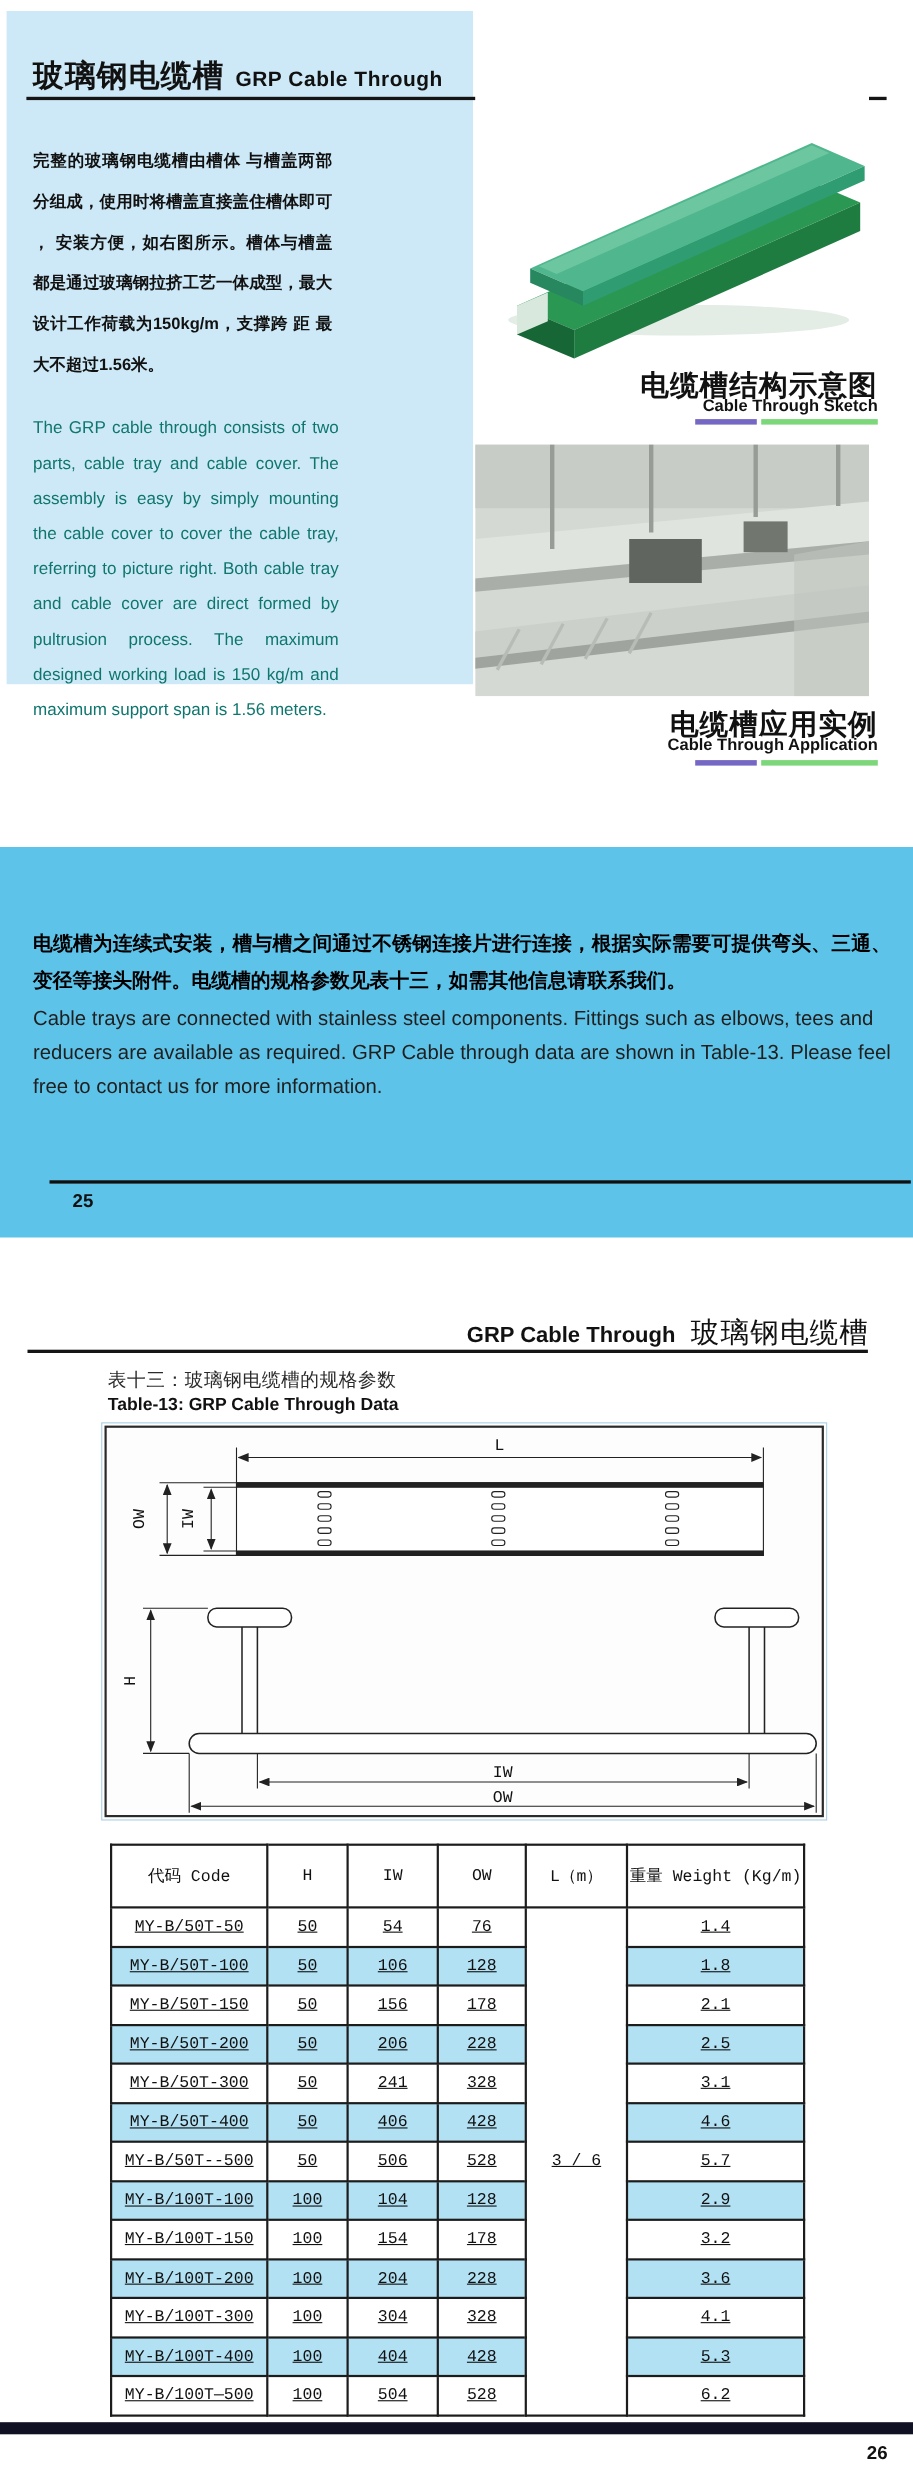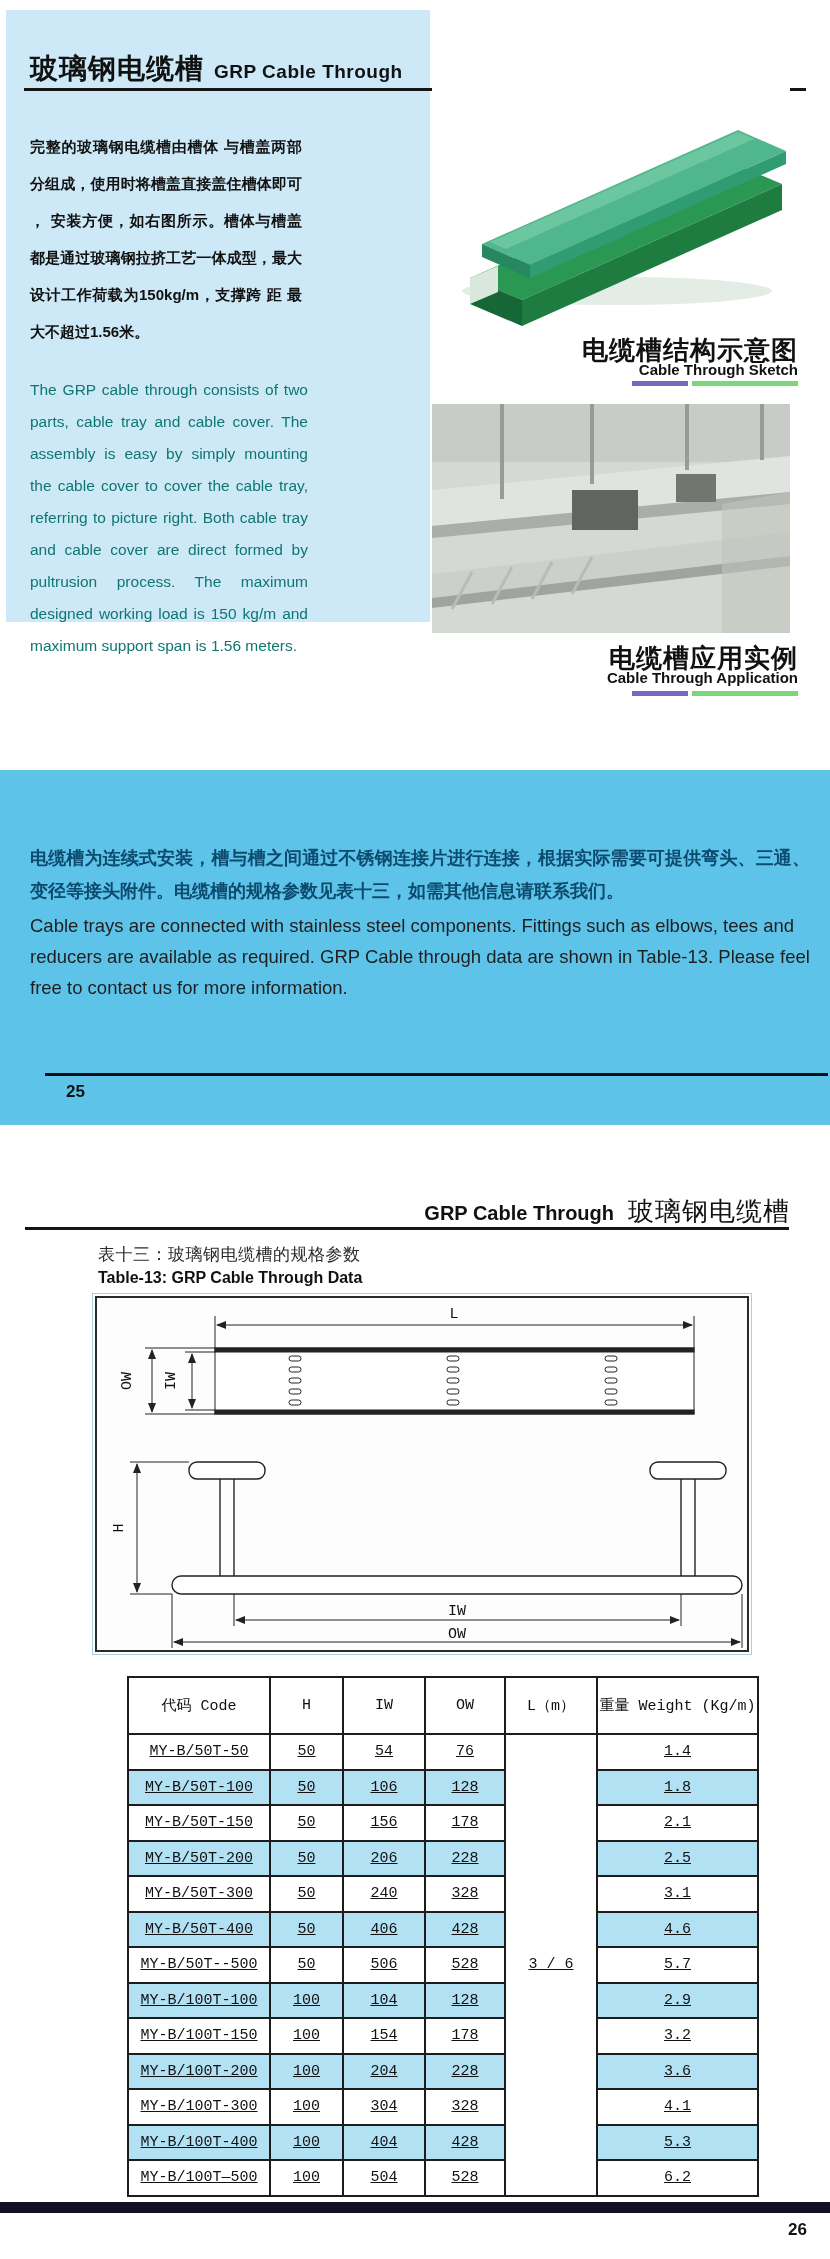--- a/index.html
+++ b/index.html
@@ -23,38 +23,38 @@
   .caption .en{font-size:15px;font-weight:bold;line-height:16px;text-align:right;}
   #cap1{left:430px;top:338px;}
   #cap2{left:430px;top:646px;}
   .bars{position:absolute;left:632px;width:166px;height:5px;display:flex;gap:4px;}
   #bars1{top:381px;} #bars2{top:691px;}
   .bar-purple{width:56px;height:5px;background:#7568c4;}
   .bar-green{width:106px;height:5px;background:#7cd67a;}
   
   .band{position:absolute;left:0;top:770px;width:830px;height:355px;background:#5ec3e9;}
   .band-zh{position:absolute;left:30px;top:72px;width:780px;font-size:18px;font-weight:bold;
-           line-height:33px;text-align:justify;color:#0c4a6e;}
+           line-height:33px;text-align:justify;color:#000000;}
   .band-en{position:absolute;left:30px;top:140px;width:788px;font-size:18.5px;line-height:31px;color:#1f1f1f;}
   .band-rule{position:absolute;left:45px;top:303px;width:783px;height:3px;background:#101010;}
   .band-page{position:absolute;left:66px;top:312px;font-size:17px;font-weight:bold;}
   
   .p2-header{position:absolute;right:40px;top:1194px;display:flex;align-items:baseline;gap:14px;white-space:nowrap;}
   .p2-header .en{font-size:20px;font-weight:bold;}
   .p2-header .zh{font-size:26px;letter-spacing:1px;}
   .rule2{position:absolute;left:25px;top:1227px;width:764px;height:3px;background:#151515;}
   .tbl-title-zh{position:absolute;left:98px;top:1243px;font-size:17px;color:#2b2b2b;letter-spacing:0.5px;}
   .tbl-title-en{position:absolute;left:98px;top:1269px;font-size:16px;font-weight:bold;text-align:right;}
   .diagram{position:absolute;left:95px;top:1296px;width:650px;height:352px;background:#fdfdfd;
            border:2px solid #2a2a2a;outline:1px solid #a9cfe4;outline-offset:2px;}
   .diagram svg{display:block;width:100%;height:100%;}
   .dim-text{font-family:"Liberation Mono",monospace;font-size:15px;fill:#111;}
   
   .spec{position:absolute;left:100px;top:1676px;width:630px;border-collapse:collapse;table-layout:fixed;
-        font-family:"Liberation Mono",monospace;font-size:15px;color:#111;margin-left:27px;}
+        font-family:"Liberation Mono",monospace;font-size:15px;color:#111;}
   .spec th,.spec td{border:2px solid #1c1c1c;text-align:center;padding:0;background:#ffffff;}
   .spec thead tr{height:57px;}
   .spec tbody tr{height:35.5px;text-decoration:underline;}
   .spec thead th{font-weight:normal;font-size:15px;}
   .spec tbody tr:nth-child(even) td{background:#b2e1f4;}
   .spec td.lcell{background:#ffffff !important;vertical-align:middle;}
   
   .footer-bar{position:absolute;left:0;top:2202px;width:830px;height:11px;background:#111124;}
   .p2-page{position:absolute;left:788px;top:2220px;font-size:17px;font-weight:bold;}
 </style>
@@ -261,21 +261,21 @@
       <tr>
         <td>MY-B/50T-200</td>
         <td>50</td>
         <td>206</td>
         <td>228</td>
         <td>2.5</td>
       </tr>
       <tr>
         <td>MY-B/50T-300</td>
         <td>50</td>
-        <td>240</td>
+        <td>241</td>
         <td>328</td>
         <td>3.1</td>
       </tr>
       <tr>
         <td>MY-B/50T-400</td>
         <td>50</td>
         <td>406</td>
         <td>428</td>
         <td>4.6</td>
       </tr>

